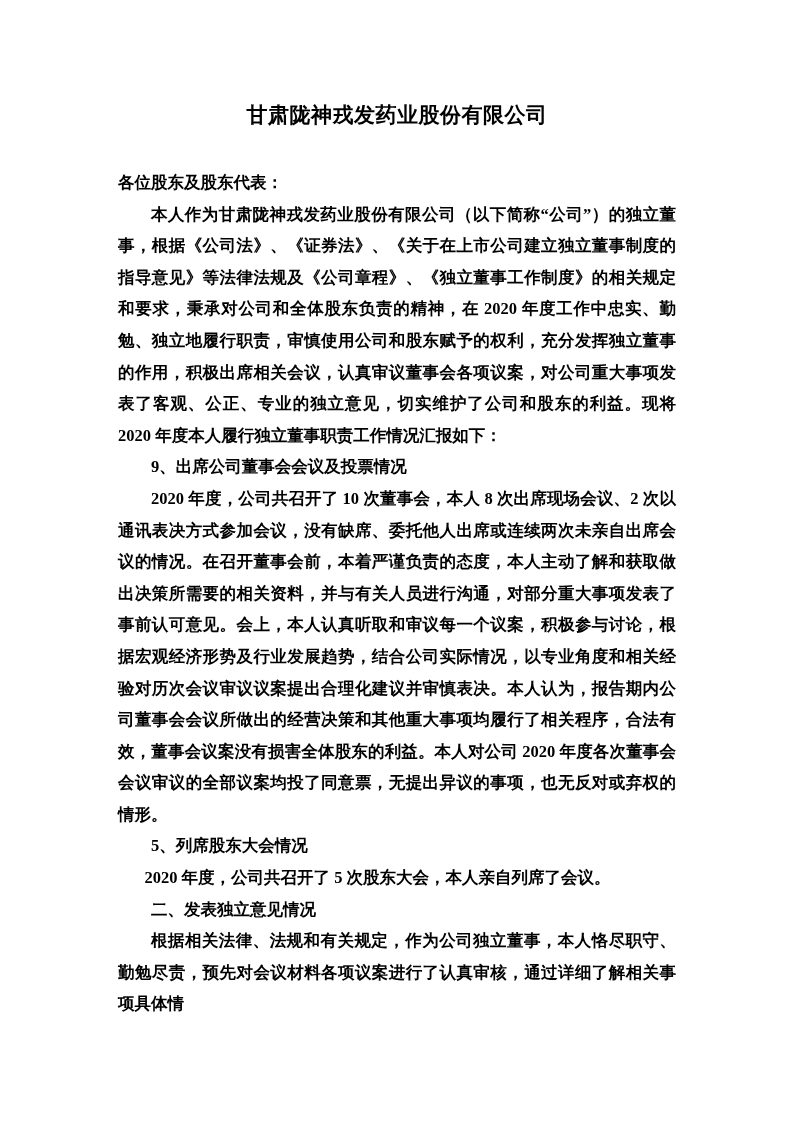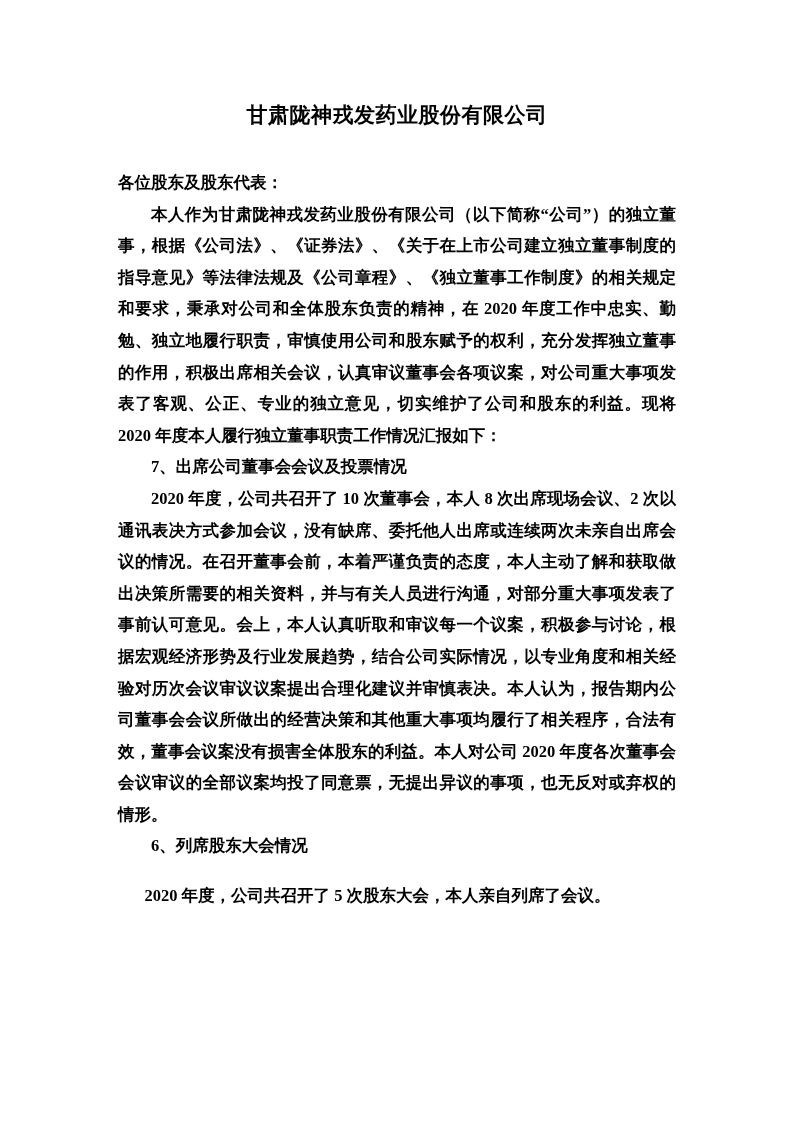--- a/index.html
+++ b/index.html
@@ -41,44 +41,45 @@
   }
   p.salutation {
     font-weight: bold;
     text-indent: 0;
   }
   p.section-heading {
     font-weight: bold;
   }
   p.para-small-indent {
     text-indent: 1.6em;
-    margin-top: 18px;
   }
 </style>
 </head>
 <body>
 
 <div class="page">
 
   <div class="title-block">
     <div class="doc-title">甘肃陇神戎发药业股份有限公司</div>
   </div>
 
   <div class="content">
 
     <p class="salutation">各位股东及股东代表：</p>
 
     <p>本人作为甘肃陇神戎发药业股份有限公司（以下简称“公司”）的独立董事，根据《公司法》、《证券法》、《关于在上市公司建立独立董事制度的指导意见》等法律法规及《公司章程》、《独立董事工作制度》的相关规定和要求，秉承对公司和全体股东负责的精神，在 2020 年度工作中忠实、勤勉、独立地履行职责，审慎使用公司和股东赋予的权利，充分发挥独立董事的作用，积极出席相关会议，认真审议董事会各项议案，对公司重大事项发表了客观、公正、专业的独立意见，切实维护了公司和股东的利益。现将 2020 年度本人履行独立董事职责工作情况汇报如下：</p>
 
 
-    <p>7、出席公司董事会会议及投票情况</p>
+    <p>9、出席公司董事会会议及投票情况</p>
 
     <p>2020 年度，公司共召开了 10 次董事会，本人 8 次出席现场会议、2 次以通讯表决方式参加会议，没有缺席、委托他人出席或连续两次未亲自出席会议的情况。在召开董事会前，本着严谨负责的态度，本人主动了解和获取做出决策所需要的相关资料，并与有关人员进行沟通，对部分重大事项发表了事前认可意见。会上，本人认真听取和审议每一个议案，积极参与讨论，根据宏观经济形势及行业发展趋势，结合公司实际情况，以专业角度和相关经验对历次会议审议议案提出合理化建议并审慎表决。本人认为，报告期内公司董事会会议所做出的经营决策和其他重大事项均履行了相关程序，合法有效，董事会议案没有损害全体股东的利益。本人对公司 2020 年度各次董事会会议审议的全部议案均投了同意票，无提出异议的事项，也无反对或弃权的情形。</p>
 
-    <p>6、列席股东大会情况</p>
+    <p>5、列席股东大会情况</p>
 
     <p class="para-small-indent">2020 年度，公司共召开了 5 次股东大会，本人亲自列席了会议。</p>
 
+    <p class="section-heading">二、发表独立意见情况</p>
 
+    <p>根据相关法律、法规和有关规定，作为公司独立董事，本人恪尽职守、勤勉尽责，预先对会议材料各项议案进行了认真审核，通过详细了解相关事项具体情</p>
 
   </div>
 
 </div>
 
 </body></html>

